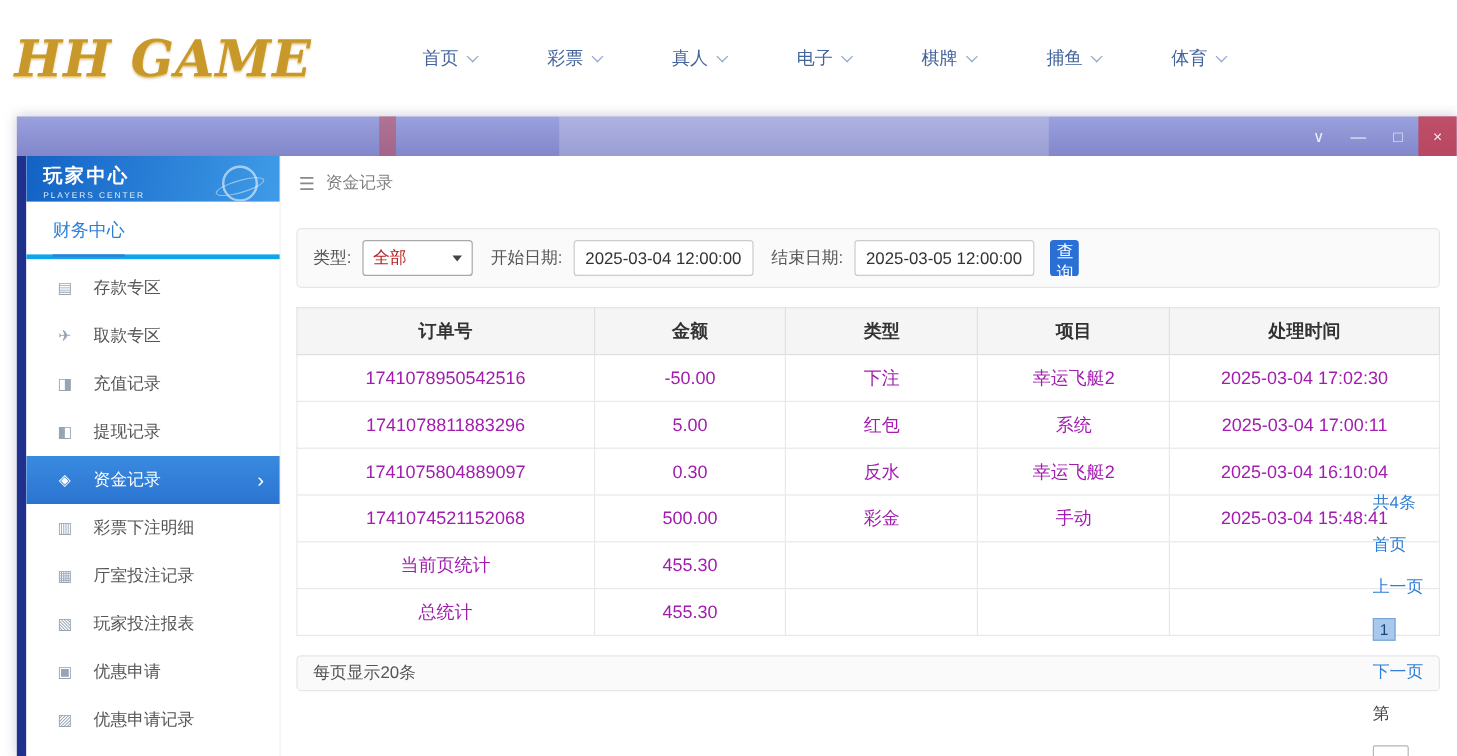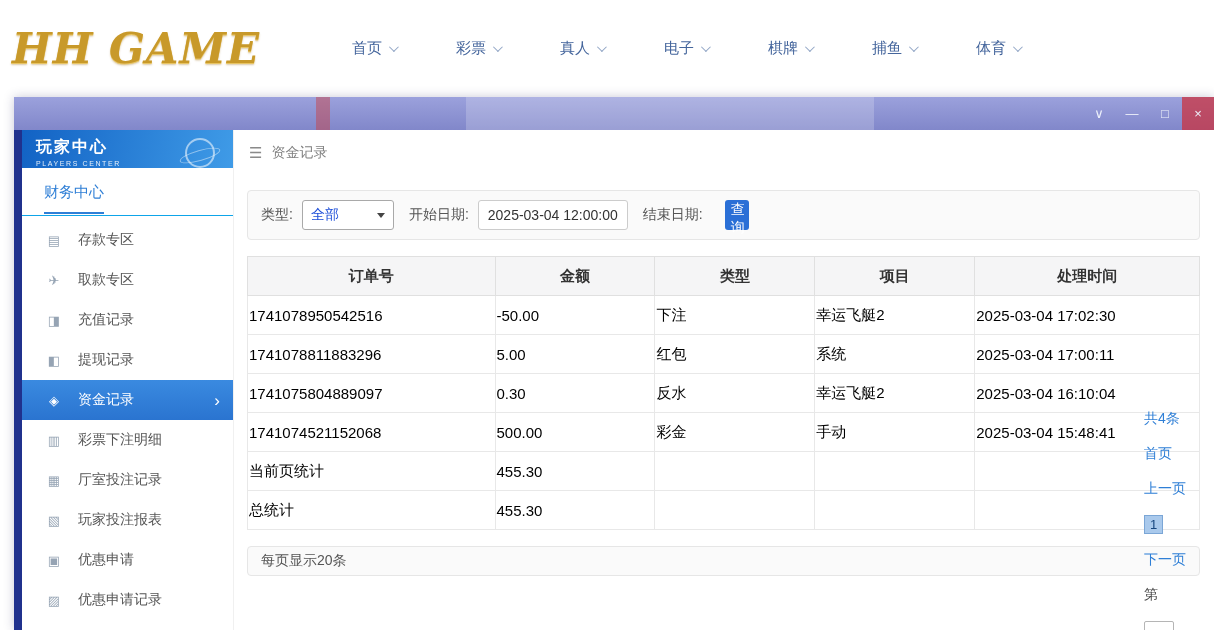--- a/index.html
+++ b/index.html
@@ -57,21 +57,21 @@
     height: 38px; background: linear-gradient(100deg,#1262c4,#3f9be7);
     position: relative; color: #fff; padding: 7px 0 0 14px; overflow: hidden;
   }
   .side-title { font-size: 16px; font-weight: bold; letter-spacing: 2px; }
   .side-sub { font-size: 7px; letter-spacing: 1.6px; opacity: .88; margin-top: 2px; }
   .globe { position: absolute; right: 18px; top: 8px; width: 30px; height: 30px; border: 2px solid rgba(255,255,255,.55); border-radius: 50%; }
   .globe::after {
     content: ""; position: absolute; left: -8px; top: 10px; width: 40px; height: 9px;
     border: 1.5px solid rgba(255,255,255,.45); border-radius: 50%; transform: rotate(-16deg);
   }
-  .side-section { padding: 15px 0 0 22px; border-bottom: 1px solid #0ea5e9; height: 48px; }
+  .side-section { padding: 15px 0 0 22px; border-bottom: 4px solid #0ea5e9; height: 48px; }
   .side-section span {
     color: #2f7fd6; font-size: 15px; display: inline-block;
     padding-bottom: 10px; border-bottom: 2px solid #2f7fd6;
   }
   .menu { list-style: none; margin: 0; padding: 4px 0 0; }
   .menu-item {
     height: 40px; display: flex; align-items: center; padding-left: 24px;
     gap: 16px; font-size: 14px; color: #555; cursor: pointer; position: relative;
   }
   .mi-icon { width: 16px; color: #96a4b4; font-size: 13px; text-align: center; }
@@ -86,35 +86,35 @@
 
   .filter-bar {
     margin: 14px 14px 0 13px; height: 50px; border: 1px solid #e6e6e6; background: #fafafa;
     border-radius: 4px; display: flex; align-items: center; padding: 0 13px; font-size: 14px; color: #555;
   }
   .filter-bar label { margin-right: 9px; }
   .lbl-gap { margin-left: 15px; }
   .select {
     width: 92px; height: 30px; background: #fff; border: 1px solid #a9a9a9; border-radius: 3px;
     display: flex; align-items: center; justify-content: space-between; padding: 0 8px;
-    color: #1d4ed8; cursor: pointer;
+    color: #b91c1c; cursor: pointer;
   }
   .sel-arrow { width: 0; height: 0; border-left: 4px solid transparent; border-right: 4px solid transparent; border-top: 5px solid #444; }
   .date-input {
     width: 150px; height: 30px; border: 1px solid #ccc; border-radius: 3px; padding: 0 9px;
     font-size: 14px; color: #333; font-family: inherit; background: #fff;
   }
   .btn-search {
     margin-left: 13px; width: 24px; height: 30px; background: #2a6fd6; border: none;
     border-radius: 3px; color: #fff; font-size: 14px; cursor: pointer; font-family: inherit;
   }
 
   .grid { width: calc(100% - 27px); margin: 16px 14px 0 13px; border-collapse: collapse; table-layout: fixed; font-size: 15px; }
   .grid th { background: #f5f5f6; border: 1px solid #e0e0e0; height: 39px; color: #333; font-weight: bold; }
-  .grid td { border: 1px solid #e8e8e8; height: 39px; color: #000000; background: #fff; }
+  .grid td { border: 1px solid #e8e8e8; height: 39px; text-align: center; color: #a21caf; background: #fff; }
 
   .foot {
     margin: 16px 14px 0 13px; height: 30px; border: 1px solid #e6e6e6; background: #fafafa;
     border-radius: 4px; display: flex; align-items: center; justify-content: space-between;
     padding: 0 13px; font-size: 14px; color: #555;
   }
   .pager { display: flex; align-items: flex-start; gap: 17px; flex-direction: column; }
   .pg-total { color: #2f7fd6; }
   .pg-link { color: #2f7fd6; cursor: pointer; text-decoration: none; }
   .pg-current {
@@ -241,20 +241,21 @@
 
         <div class="filter-bar">
           <label>类型:</label>
           <div class="select">
             <span>全部</span>
             <i class="sel-arrow"></i>
           </div>
           <label class="lbl-gap">开始日期:</label>
           <input class="date-input" type="text" value="2025-03-04 12:00:00" style="">
           <label class="lbl-gap">结束日期:</label>
+          <input class="date-input" type="text" value="2025-03-05 12:00:00" style="">
           <button class="btn-search">查询</button>
         </div>
 
         <table class="grid">
           <colgroup>
             <col style="width:26%">
               <col style="width:16.8%">
               <col style="width:16.8%">
               <col style="width:16.8%">
               <col style="width:23.6%">

